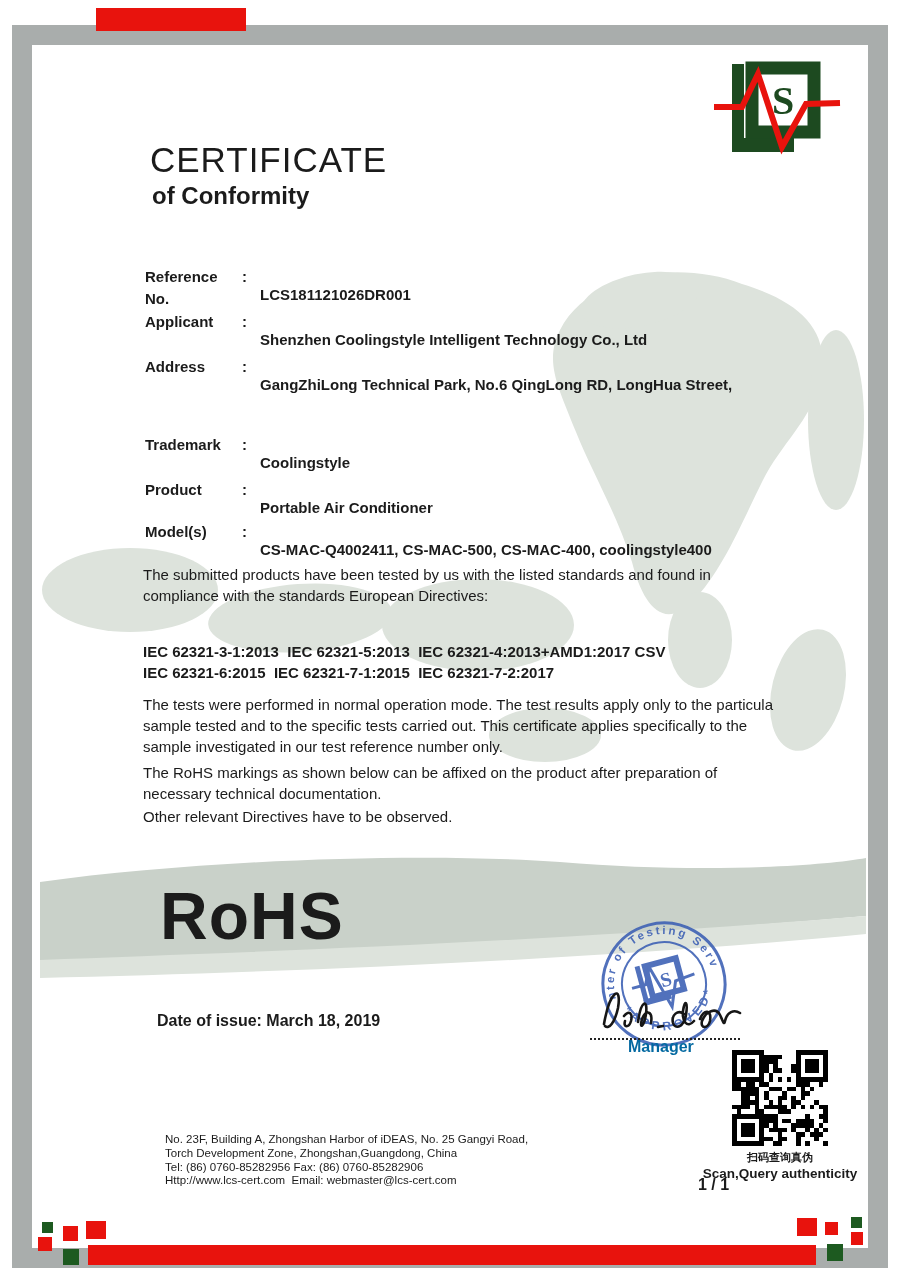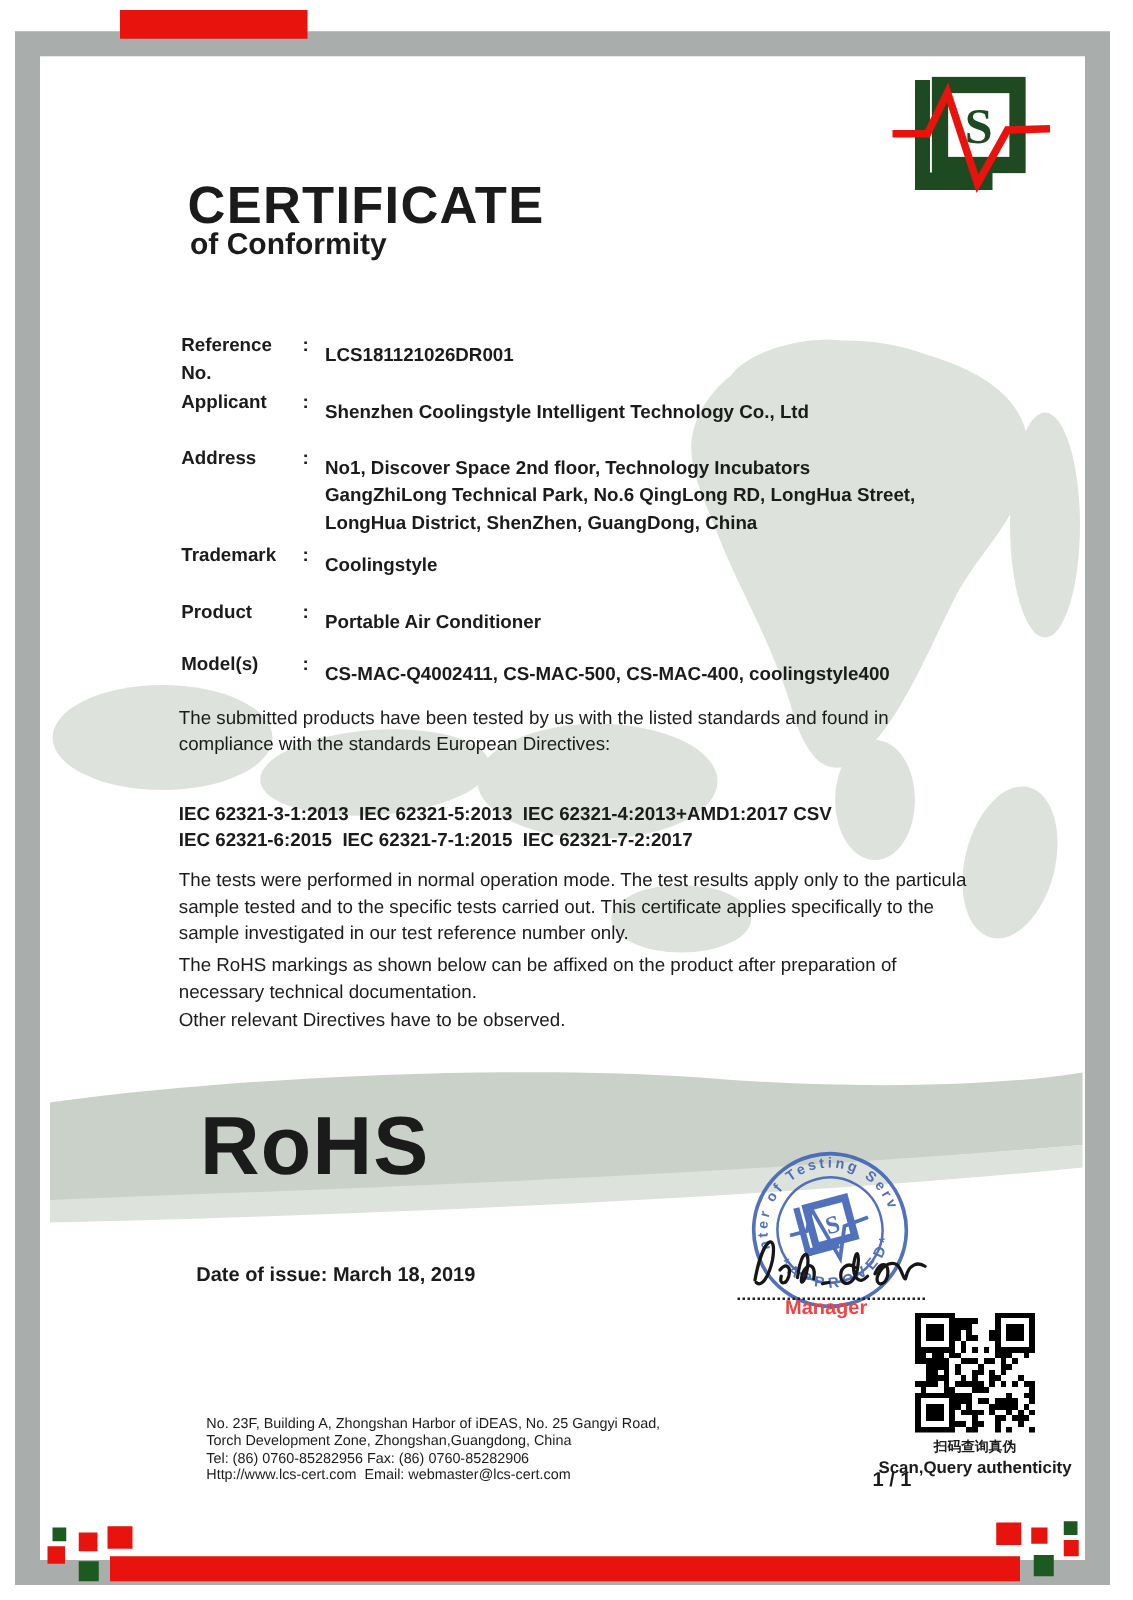--- a/index.html
+++ b/index.html
@@ -5,39 +5,39 @@
   html,body{margin:0;padding:0;background:#ffffff;}
   .canvas{position:relative;width:906px;height:1280px;background:#fff;overflow:hidden;
           font-family:"Liberation Sans",sans-serif;color:#1b1b1b;}
   .frame{position:absolute;left:12px;top:25px;width:876px;height:1243px;
          border:20px solid #a9adac;box-sizing:border-box;background:#fff;z-index:0;}
   .wm{position:absolute;left:0;top:0;z-index:1;pointer-events:none;}
   .pre{white-space:pre-wrap;}
 
   .top-red-bar{position:absolute;left:96px;top:8px;width:150px;height:23px;background:#e8130d;z-index:3;}
 
-  .title1{position:absolute;left:150px;top:140px;font-size:42px;font-weight:bold;letter-spacing:1px;z-index:2;text-align:right;}
+  .title1{position:absolute;left:150px;top:140px;font-size:35px;font-weight:normal;letter-spacing:1px;z-index:2;text-align:right;}
   .title2{position:absolute;left:152px;top:182px;font-size:24px;font-weight:bold;z-index:2;}
 
   .row{position:absolute;left:145px;width:720px;font-size:15px;font-weight:bold;line-height:22px;z-index:2;}
   .lbl{position:absolute;left:0;top:0;width:95px;}
   .colon{position:absolute;left:97px;top:0;}
-  .val{position:absolute;left:115px;top:8px;width:600px;}
+  .val{position:absolute;left:115px;top:18px;width:600px;}
 
   .para{position:absolute;left:143px;width:716px;font-size:15px;line-height:21px;z-index:2;}
   .para.bold{font-weight:bold;}
 
   .rohs-big{position:absolute;left:160px;top:878px;font-size:66px;font-weight:bold;letter-spacing:1px;z-index:2;}
   .date-line{position:absolute;left:157px;top:1012px;font-size:16px;font-weight:bold;z-index:2;}
 
   .seal{position:absolute;left:588px;top:918px;width:152px;height:138px;z-index:2;}
   .signature{position:absolute;left:592px;top:972px;width:160px;height:64px;z-index:3;}
   .dotline{position:absolute;left:590px;top:1028px;width:150px;height:10px;
            border-bottom:2px dotted #222;z-index:3;}
-  .manager{position:absolute;left:628px;top:1038px;font-size:16px;font-weight:bold;color:#ef4444;z-index:3;}
+  .manager{position:absolute;left:628px;top:1038px;font-size:16px;font-weight:bold;color:#0369a1;z-index:3;}
 
   .qr-block{position:absolute;left:700px;top:1050px;width:160px;z-index:2;text-align:center;}
   .qr{width:96px;height:96px;margin:0 auto;}
   .qr-zh{font-size:11px;font-weight:bold;margin-top:4px;font-family:"Liberation Sans",sans-serif;}
   .qr-en{font-size:13.5px;font-weight:bold;margin-top:1px;}
   .pageno{position:absolute;left:698px;top:1176px;font-size:16px;font-weight:bold;z-index:2;}
 
   .footer{position:absolute;left:165px;top:1133px;width:440px;font-size:11.5px;line-height:13.8px;z-index:2;}
 
   .logo{position:absolute;left:712px;top:58px;width:132px;height:110px;z-index:2;}
@@ -91,23 +91,21 @@
   </div>
   <div class="row" style="top:311px">
     <span class="lbl">Applicant</span>
     <span class="colon">:</span>
     <span class="val">Shenzhen Coolingstyle Intelligent Technology Co., Ltd</span>
   </div>
   <div class="row" style="top:356px">
     <span class="lbl">Address</span>
     <span class="colon">:</span>
     <span class="val">
-      <div>No1, Discover Space 2nd floor, Technology Incubators</div>
       <div>GangZhiLong Technical Park, No.6 QingLong RD, LongHua Street,</div>
-      <div>LongHua District, ShenZhen, GuangDong, China</div>
     </span>
   </div>
   <div class="row" style="top:434px">
     <span class="lbl">Trademark</span>
     <span class="colon">:</span>
     <span class="val">Coolingstyle</span>
   </div>
   <div class="row" style="top:479px">
     <span class="lbl">Product</span>
     <span class="colon">:</span>

